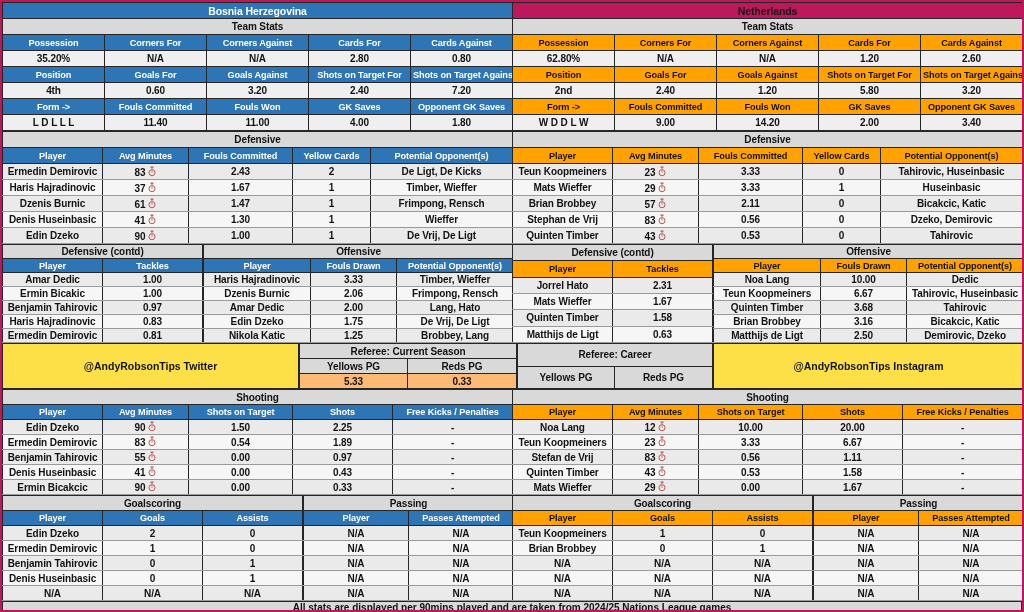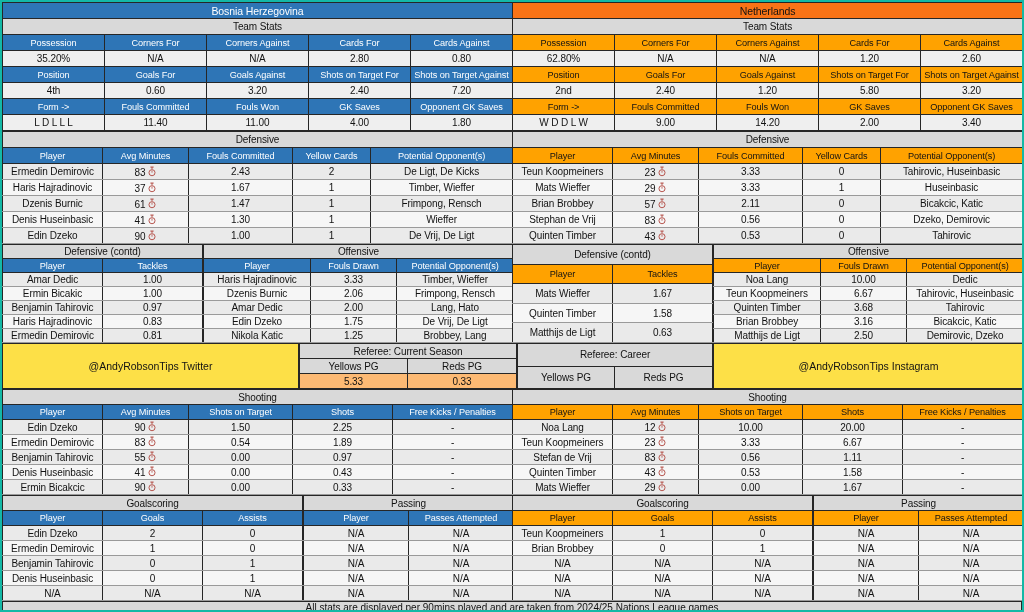--- a/index.html
+++ b/index.html
@@ -1,26 +1,26 @@
 <!DOCTYPE html>
 <html><head>
 <meta charset="utf-8">
 <style>
   html,body{margin:0;padding:0;background:#fff}
-  .sheet{width:1024px;height:612px;box-sizing:border-box;border:2px solid #14b8a6;background:#fff;
-         font-family:"Liberation Sans",sans-serif;font-weight:400;color:#121212;
+  .sheet{width:1024px;height:612px;box-sizing:border-box;border:2px solid #be185d;background:#fff;
+         font-family:"Liberation Sans",sans-serif;font-weight:700;color:#121212;
          display:flex;flex-direction:column;overflow:hidden}
   .halves{display:flex}
   .half{width:510px;flex:0 0 510px}
   table{border-collapse:collapse;table-layout:fixed}
   td{border:1px solid #262626;text-align:center;vertical-align:middle;padding:0 2px;
      white-space:nowrap;overflow:hidden;font-size:10px;height:14px;letter-spacing:-0.1px}
   td.title{background:#D9D9D9;font-size:10px}
   td.team-blue{background:#2E75B6;color:#fff;font-size:10.5px}
-  td.team-orange{background:#f97316;color:#131313;font-size:10.5px}
+  td.team-orange{background:#be185d;color:#131313;font-size:10.5px}
   td.blue{background:#2E75B6;color:#fff}
   td.orange{background:#FFA200;color:#131313}
   td.hc{font-size:9.2px}
   td.val{background:#EFEFEF}
   td.white{background:#fdba74}
   tbody.rows td{border-top-color:#9a9a9a;border-bottom-color:#9a9a9a}
   tbody.rows tr:nth-child(even) td{background:#F6F6F6}
   tbody.rows tr:nth-child(odd) td{background:#EAEAEA}
   .t-top td{height:15px}
   .t-def td{height:15px}
@@ -438,20 +438,24 @@
                 <td colspan="2" class="title">Defensive (contd)</td>
               </tr>
             <tr>
                 <td class="orange hc">Player</td>
                 <td class="orange hc">Tackles</td>
               </tr>
           </tbody>
           <tbody class="rows">
 
               <tr>
+              <td>Jorrel Hato</td>
+              <td>2.31</td>
+            </tr>
+              <tr>
               <td>Mats Wieffer</td>
               <td>1.67</td>
             </tr>
               <tr>
               <td>Quinten Timber</td>
               <td>1.58</td>
             </tr>
               <tr>
               <td>Matthijs de Ligt</td>
               <td>0.63</td>

